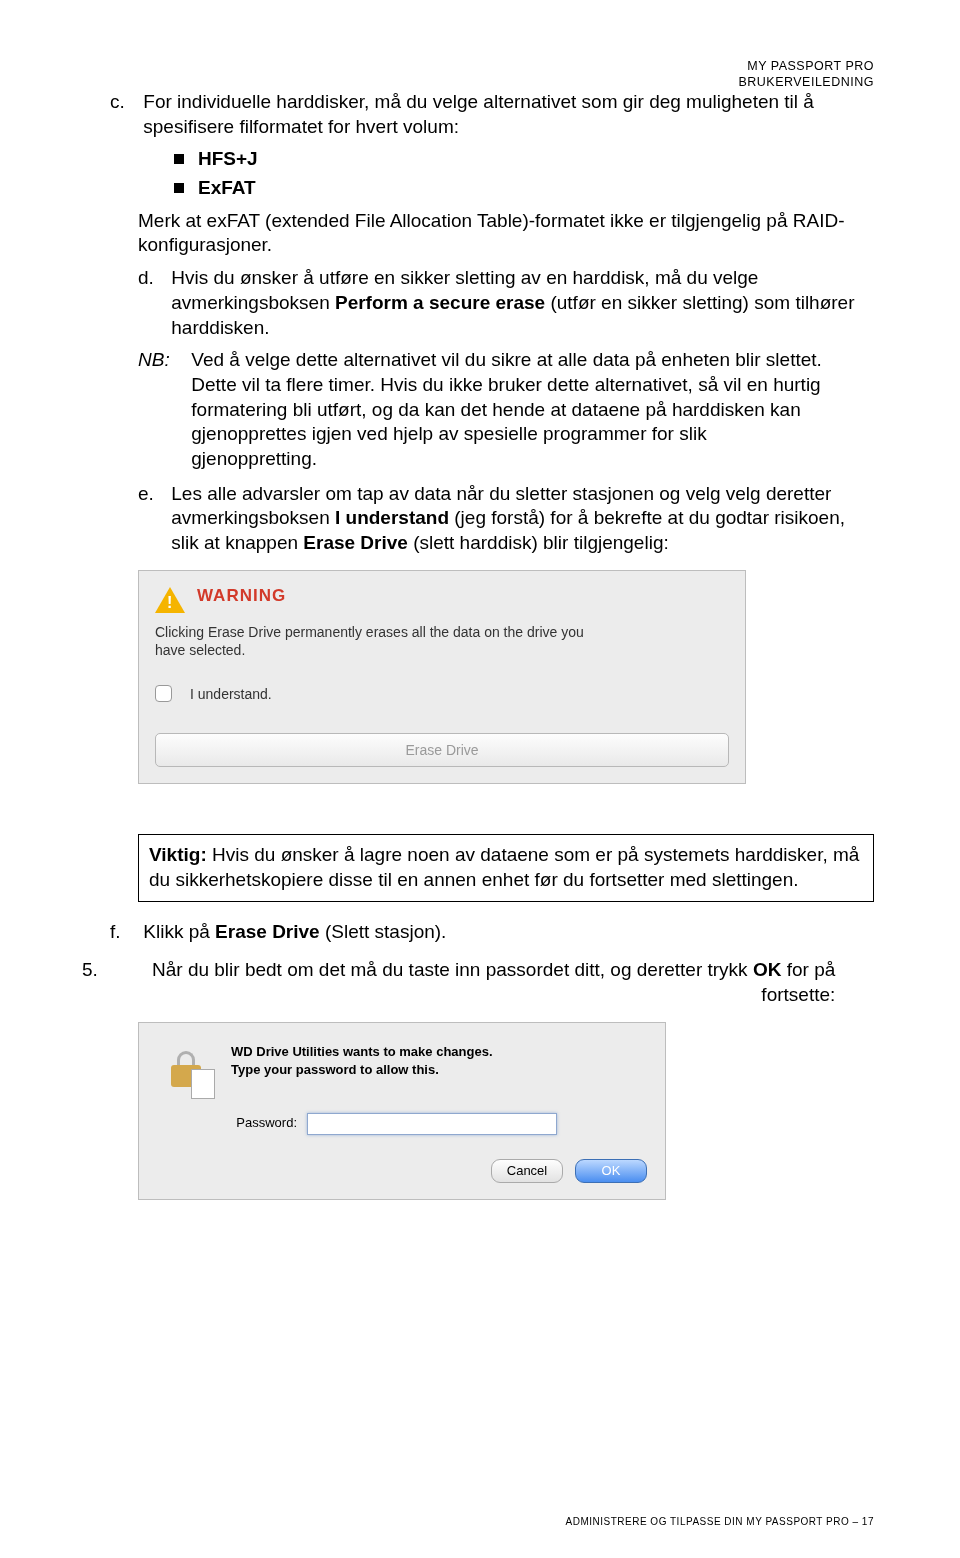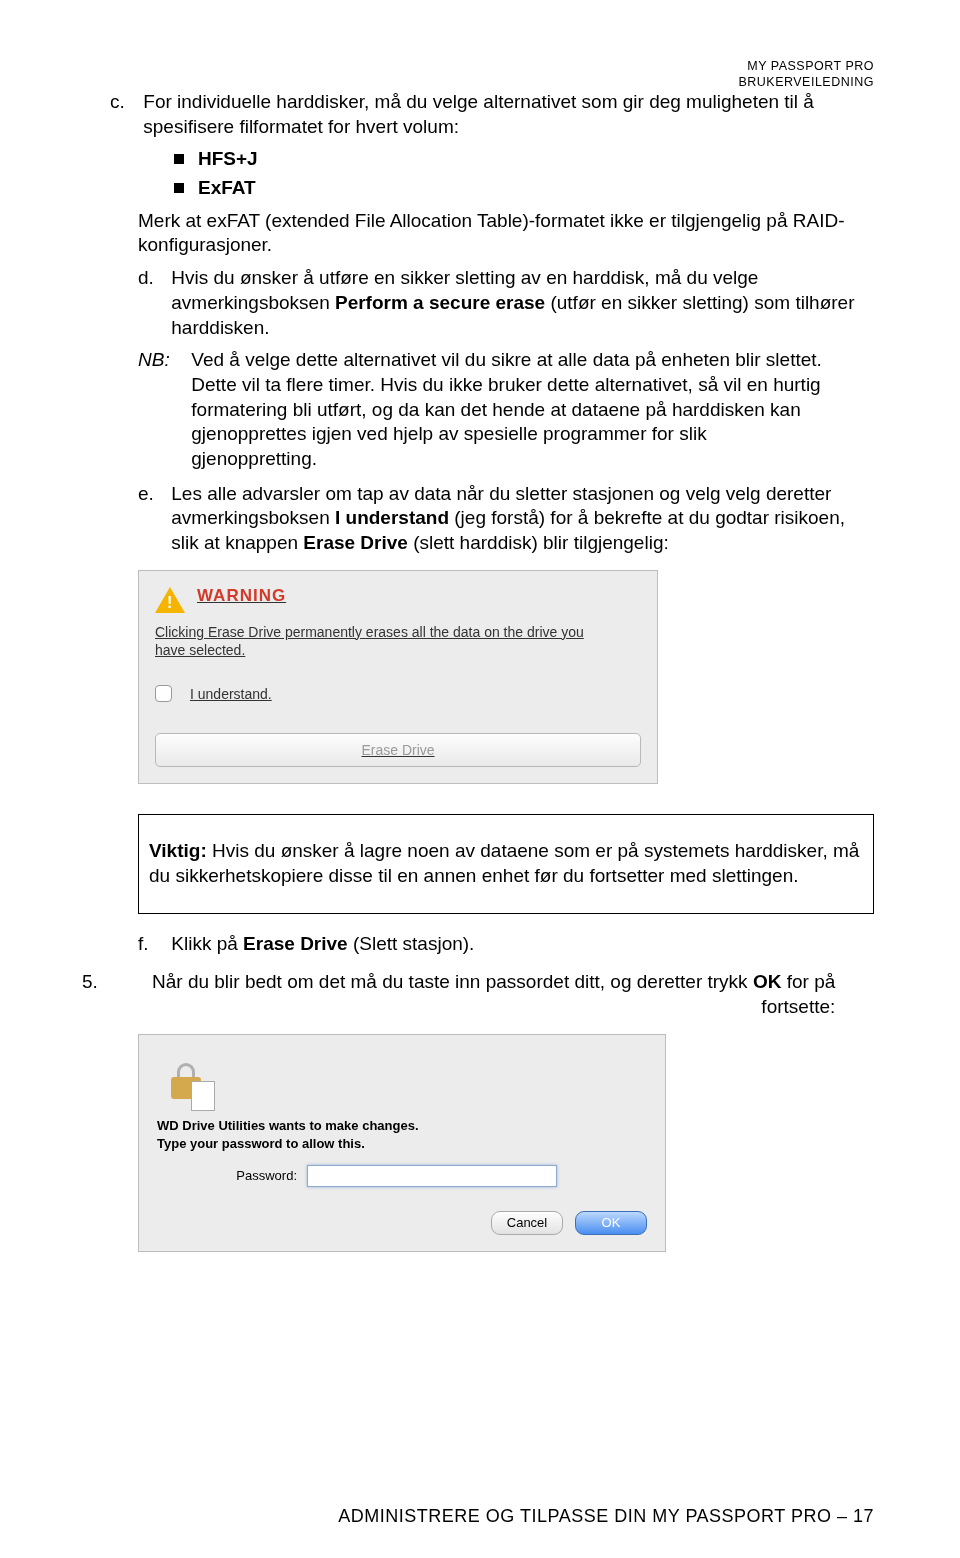--- a/index.html
+++ b/index.html
@@ -52,28 +52,27 @@
   .bullet-sq { display:inline-block; width: 10px; height: 10px; background: #000; margin-right: 14px; vertical-align: 1px; }
   .sub { margin-left: 28px; margin-top: 6px; }
   .item-d .body-text { width: 692px; }
   .nb-block { margin-left: 28px; margin-top: 8px; }
   .nb-block .body-text { width: 644px; }
   .item-e { margin-top: 10px; }
   .item-e .body-text { width: 692px; }
   .warning-box {
     margin-left: 28px;
     margin-top: 14px;
-    width: 520px;
+    width: 608px;
     border: 1px solid #bdbdbd;
     background: #ececec;
     padding: 14px 16px 16px 16px;
     font-family: "Lucida Grande", Helvetica, sans-serif;
     font-size: 14px;
     color: #333;
-    text-decoration: underline;
   }
   .warn-row { display:flex; align-items:flex-start; gap:12px; margin-bottom:10px; }
   .warn-tri {
     width: 0; height: 0;
     border-left: 15px solid transparent;
     border-right: 15px solid transparent;
     border-bottom: 26px solid #f5b400;
     position: relative;
     margin-top: 2px;
   }
@@ -93,40 +92,40 @@
     border: 1px solid #b8b8b8;
     border-radius: 5px;
     background: linear-gradient(#fdfdfd,#e9e9e9);
     color: #9a9a9a;
     text-align: center;
     line-height: 32px;
     font-size: 14px;
   }
   .viktig-box {
     border: 1px solid #000;
-    padding: 24px 10px;
-    margin-top: 30px;
+    padding: 8px 10px;
+    margin-top: 50px;
     margin-left: 28px;
   }
-  .item-f { margin-top: 18px; margin-left: 28px; }
+  .item-f { margin-top: 18px; }
   .item-f .body-text { width: 664px; }
   .step5 { margin-top: 14px; }
   .step5 .body-text { width: 720px; text-align: right; }
   .auth-box {
     margin-left: 28px;
     margin-top: 14px;
     width: 528px;
     border: 1px solid #bdbdbd;
     background: #ececec;
     font-family: "Lucida Grande", Helvetica, sans-serif;
     font-size: 13px;
     color: #000;
     padding: 20px 18px 16px 18px;
   }
-  .auth-row { display:flex; gap:4px; align-items:flex-start;flex-direction:column; }
+  .auth-row { display:flex; gap:16px; align-items:flex-start; }
   .lock-icon {
     width: 58px; height: 58px; position: relative; flex-shrink: 0;
   }
   .lock-body { position:absolute; top:22px; left:14px; width:30px; height:22px; background:#d4a84c; border-radius:3px; }
   .lock-shackle { position:absolute; top:8px; left:20px; width:18px; height:18px; border:3px solid #b0b0b0; border-bottom:none; border-radius:9px 9px 0 0; }
   .page-bg { position:absolute; top:26px; left:34px; width:24px; height:30px; background:#fff; border:1px solid #aaa; }
   .auth-msg { font-weight:bold; line-height:1.4; }
   .field-row { display:flex; align-items:center; margin-top: 12px; }
   .field-label { width: 150px; text-align:right; padding-right:10px; }
   .field-val { flex:1; }
@@ -146,21 +145,21 @@
   }
   .mac-btn.ok {
     border:1px solid #3c6fb5;
     background: linear-gradient(#bcd8ff,#4a8ef0);
     color:#fff;
   }
   .footer {
     position:absolute;
     bottom: 30px;
     right: 86px;
-    font-size: 18px;
+    font-size: 10px;
     letter-spacing: 0.5px;
   }
   b { font-weight: bold; }
 </style>
 </head>
 <body>
 
 <div class="header">
   <div>MY PASSPORT PRO</div>
   <div>BRUKERVEILEDNING</div>

